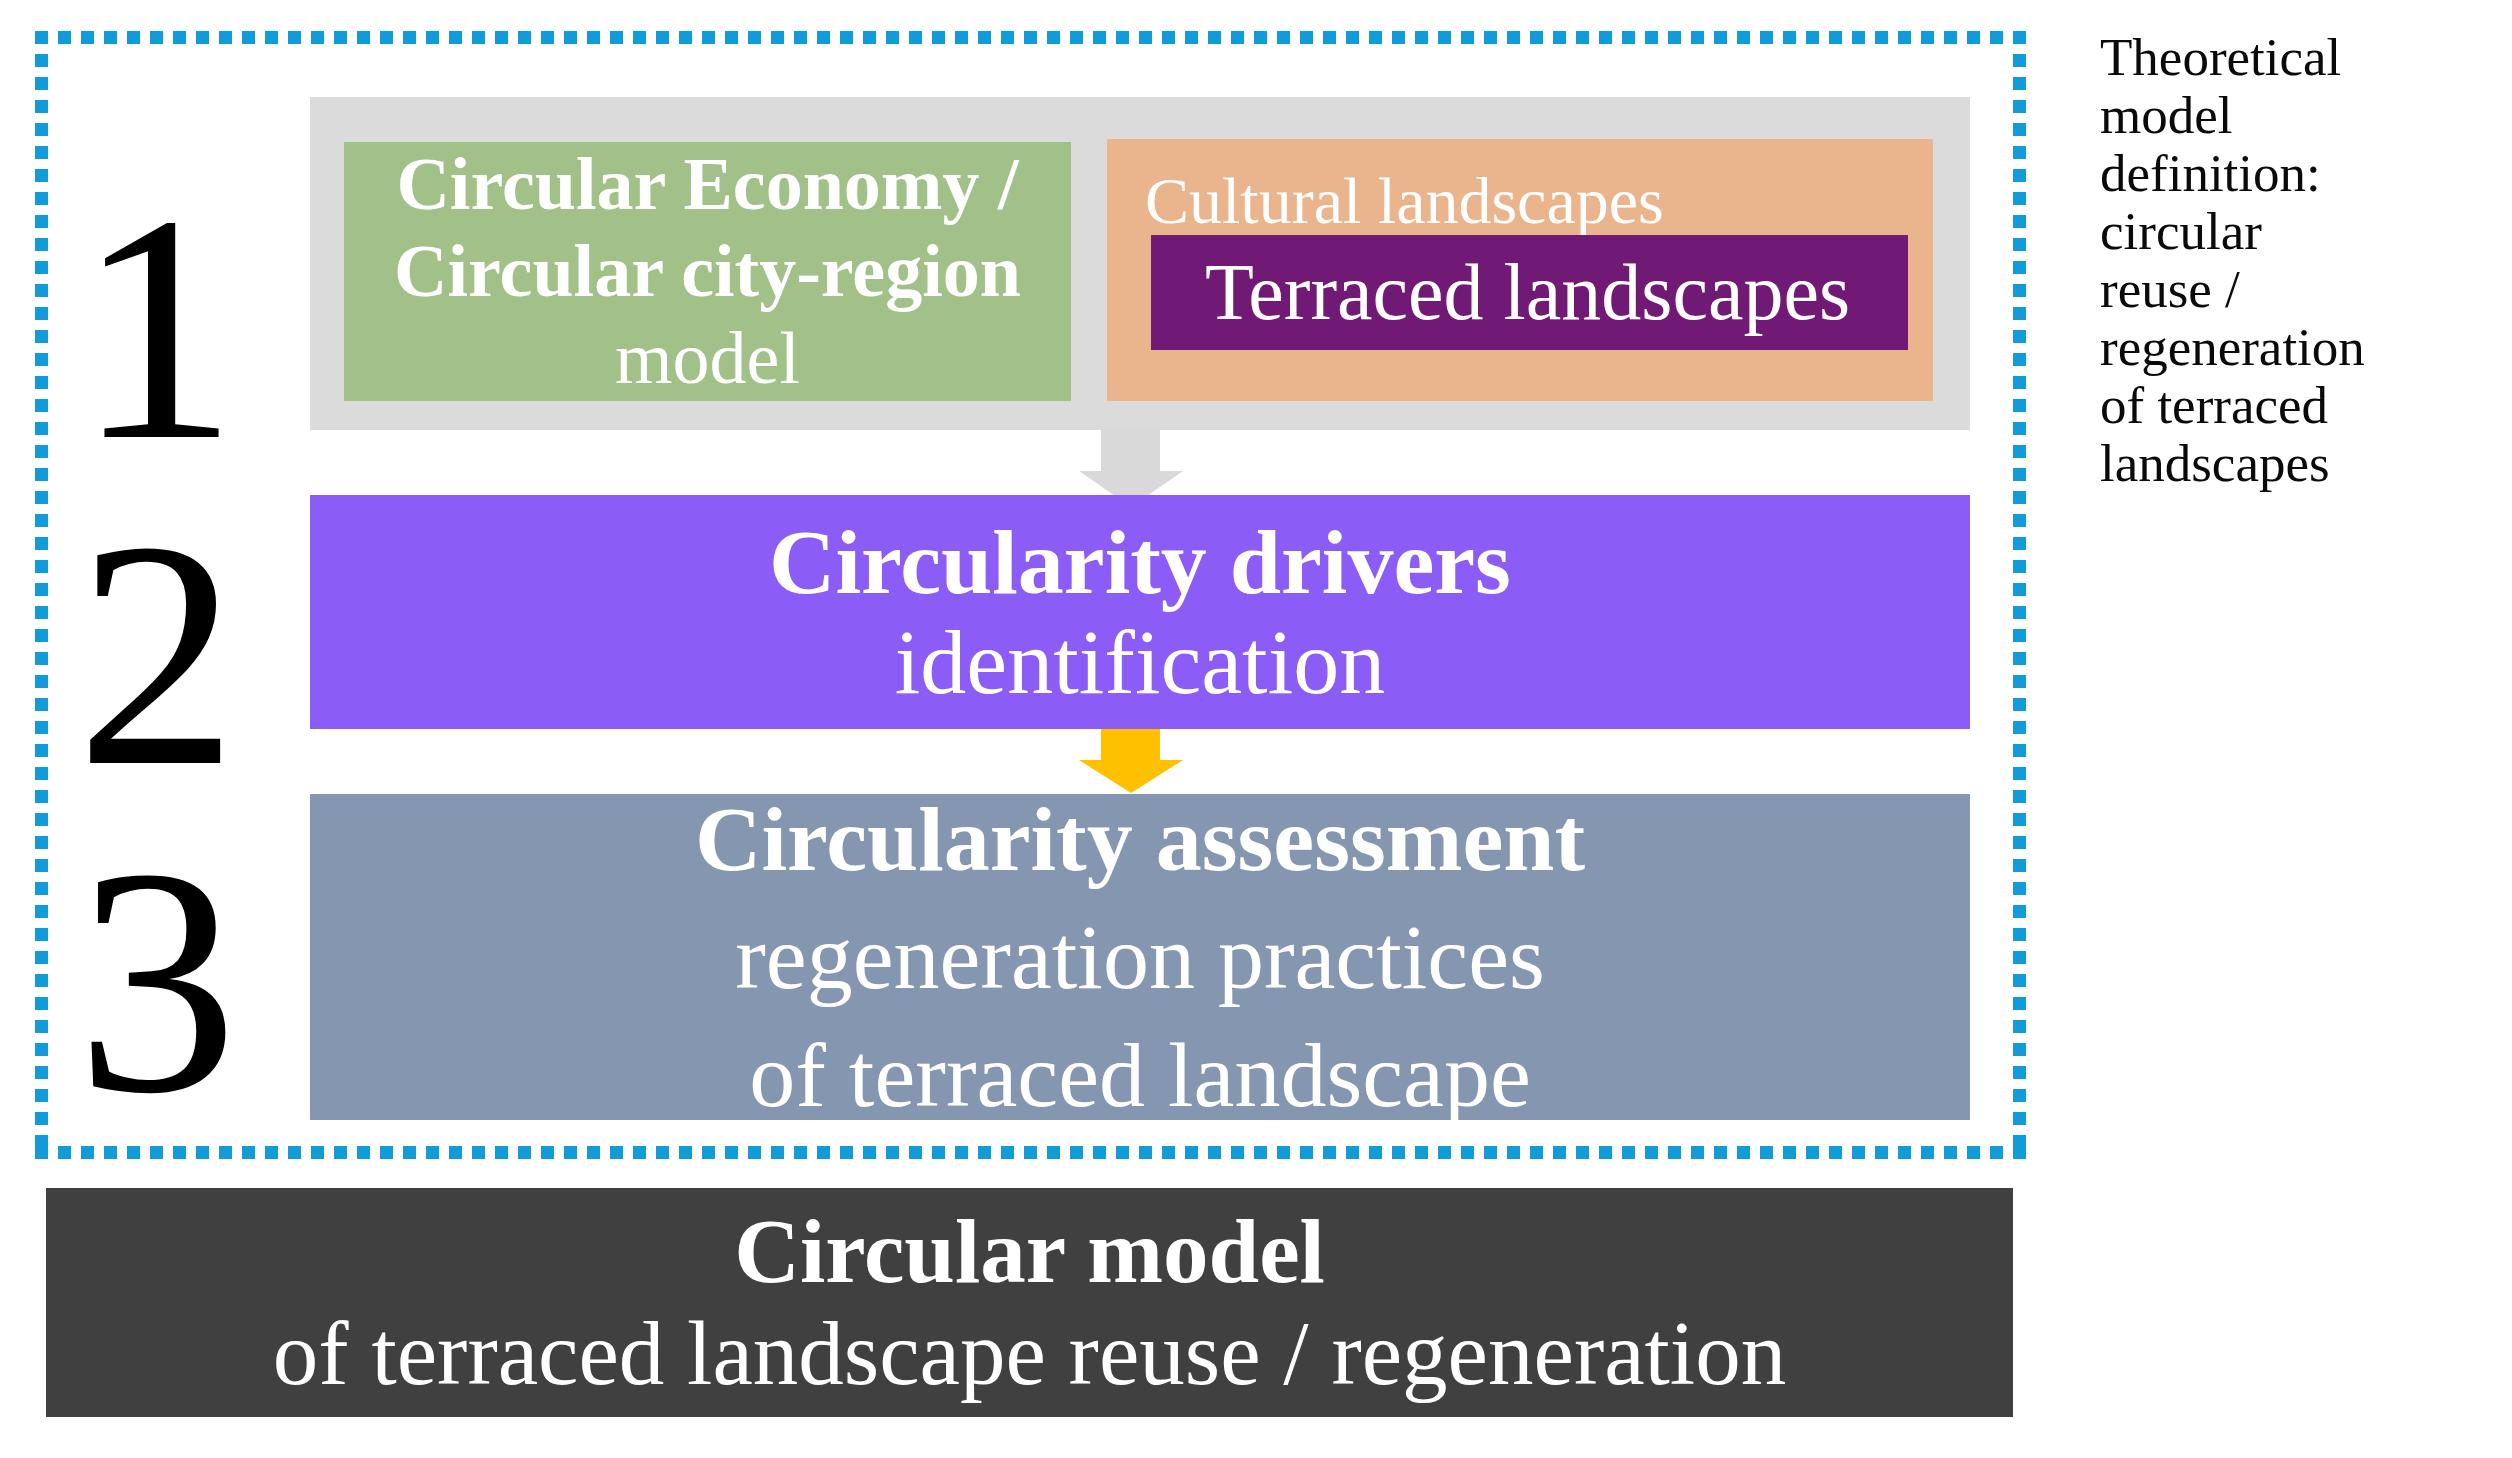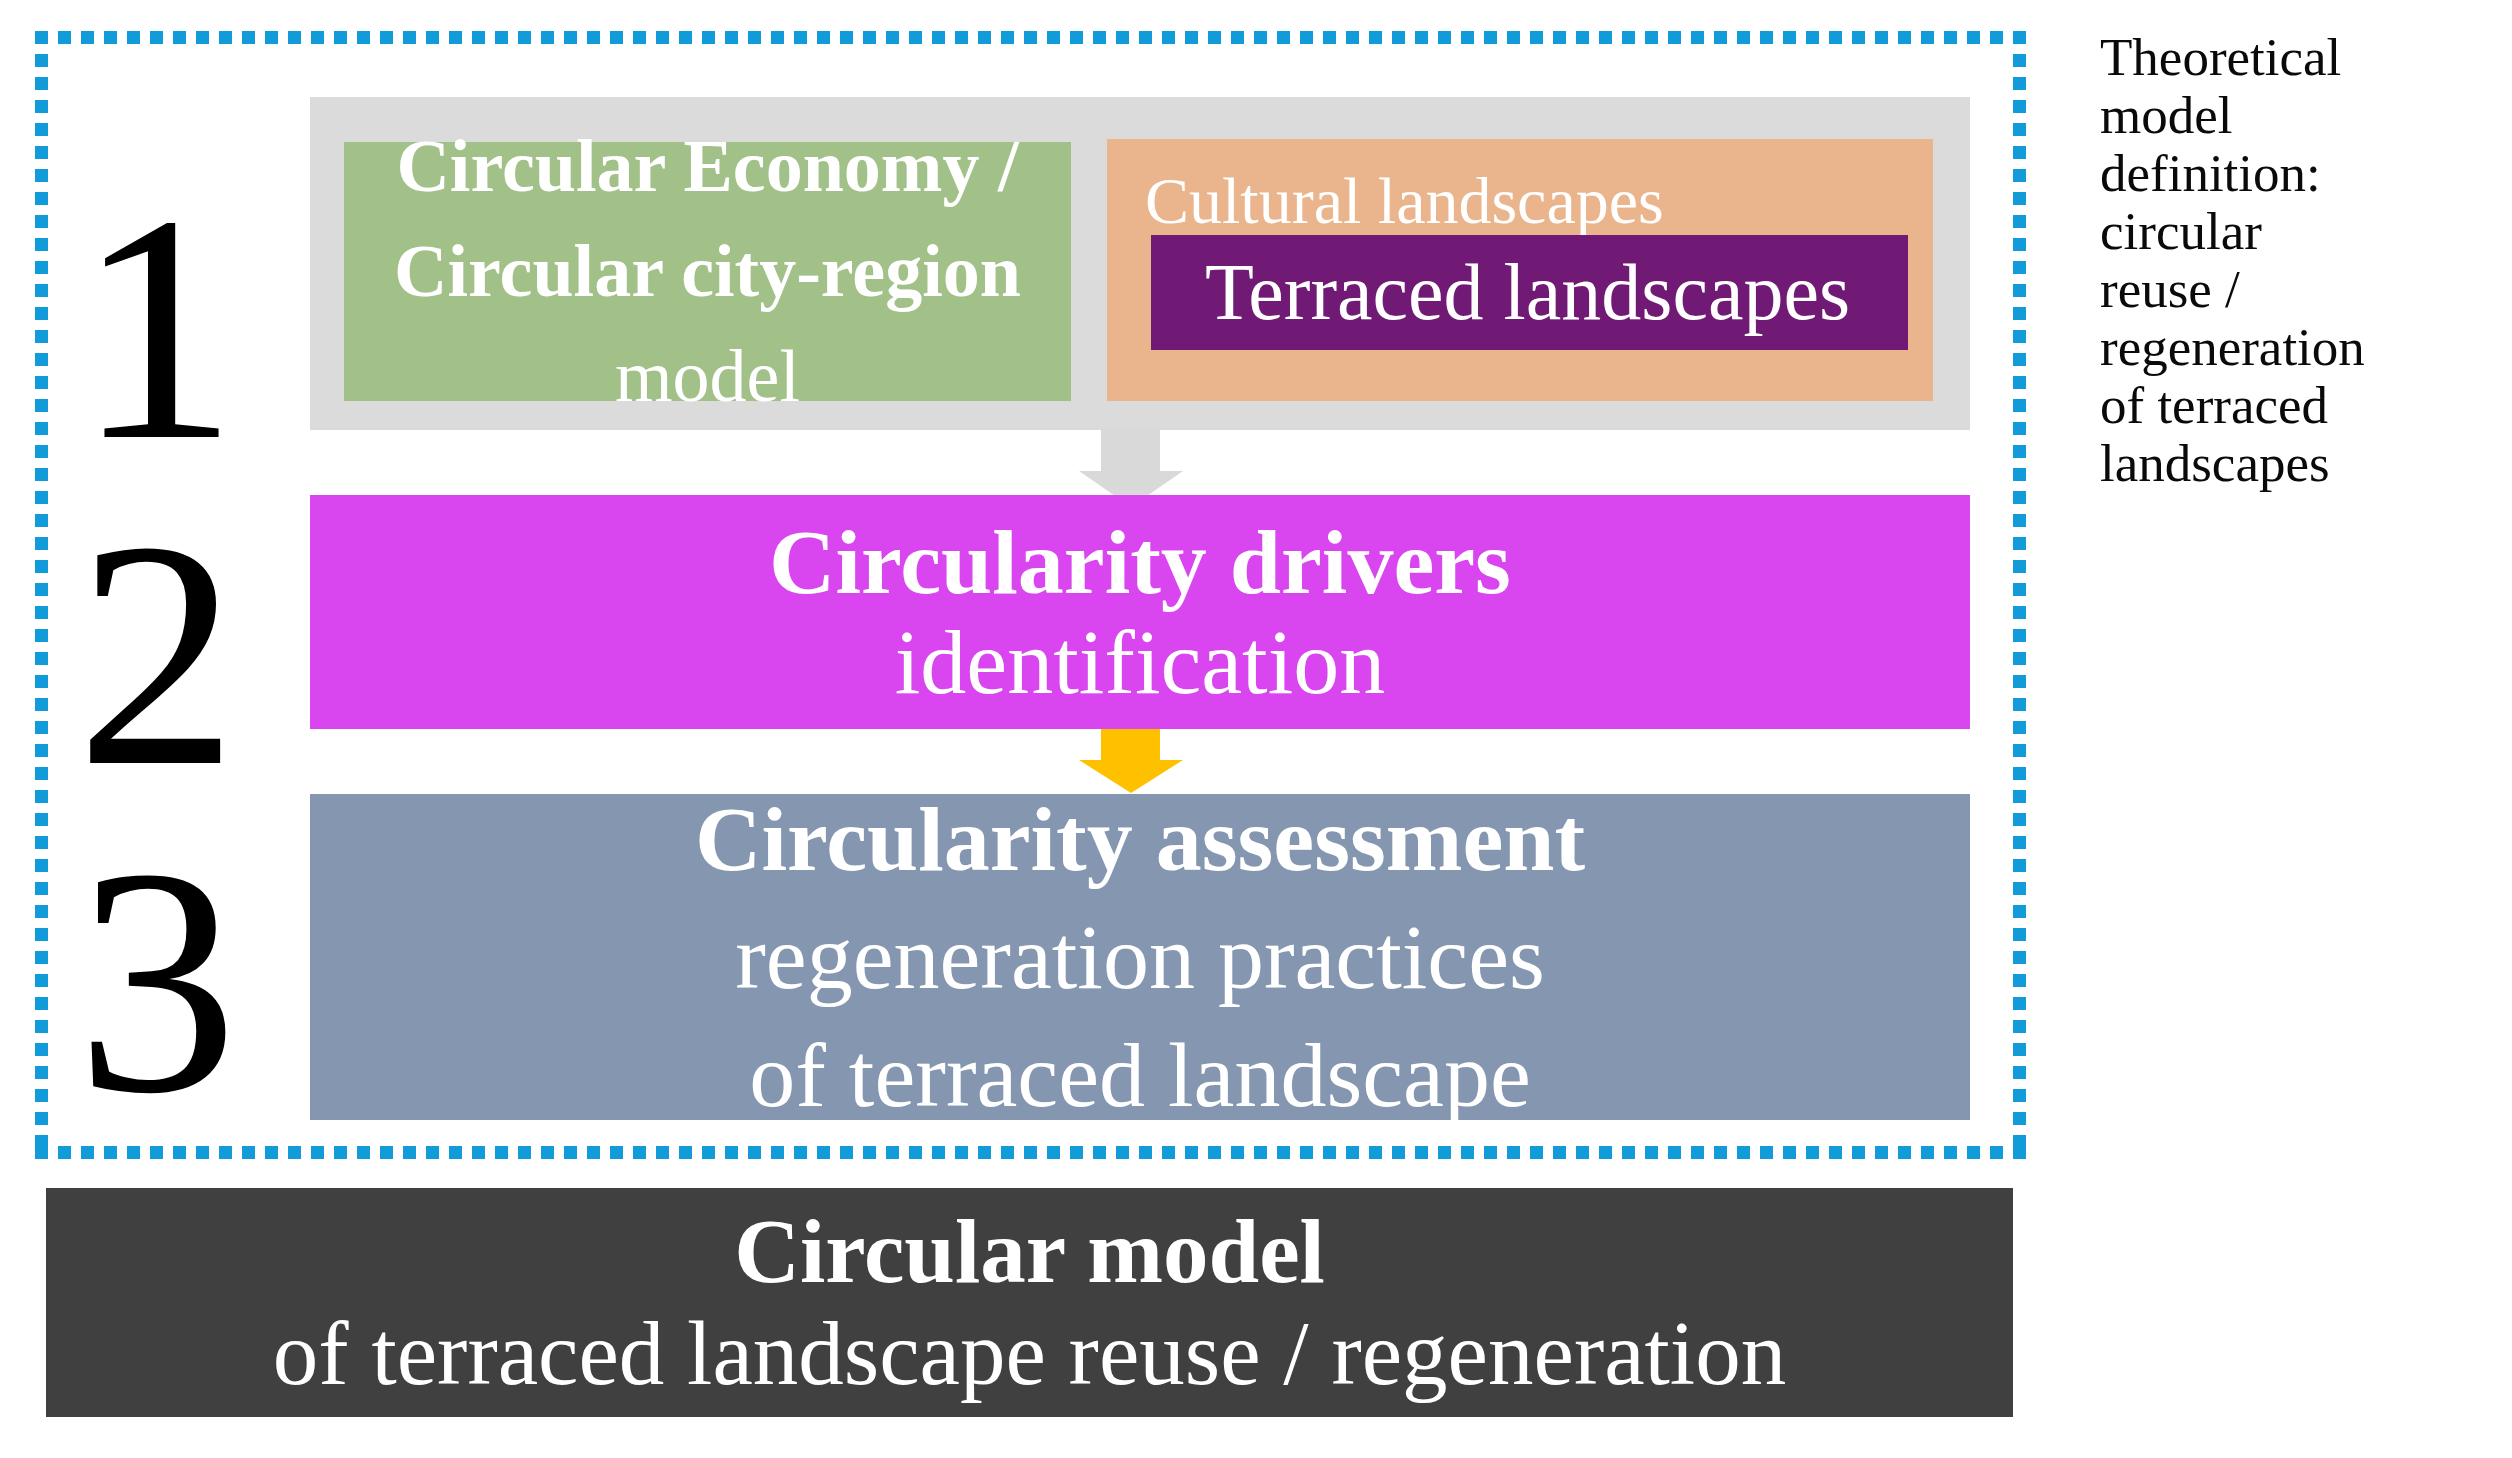--- a/index.html
+++ b/index.html
@@ -75,39 +75,39 @@
   <div class="edge v l"></div>
   <div class="edge v r"></div>
 </div>
 
 <div class="abs stepnum n1">1</div>
 <div class="abs stepnum n2">2</div>
 <div class="abs stepnum n3">3</div>
 
 <div class="abs graybox" style="background: rgb(219, 219, 219);"></div>
 
-<div class="abs greenbox" style="background: rgb(162, 193, 137); gap: 18px;">
+<div class="abs greenbox" style="background: rgb(162, 193, 137);">
   <div class="bold">Circular Economy /</div>
   <div class="bold">Circular city-region</div>
   <div>model</div>
 </div>
 
 <div class="abs orangebox" style="background: rgb(234, 180, 140);">
   <div class="orange-title">Cultural landscapes</div>
   <div class="orange-inner" style="background: #701a75;">
     <span>Terraced landscapes</span>
   </div>
 </div>
 
 <div class="abs arrow garrow">
   <div class="shaft" style="background: rgb(217, 217, 217);"></div>
   <div class="head" style="border-top-color: rgb(217, 217, 217);"></div>
 </div>
 
-<div class="abs bigbox yellowbox" style="background: #d946ef;">
+<div class="abs bigbox yellowbox" style="background: #8b5cf6;">
   <div class="bold">Circularity drivers</div>
   <div>identification</div>
 </div>
 
 <div class="abs arrow yarrow">
   <div class="shaft" style="background: rgb(255, 192, 0);"></div>
   <div class="head" style="border-top-color: rgb(255, 192, 0);"></div>
 </div>
 
 <div class="abs bigbox bluegraybox" style="background: rgb(132, 150, 176);">

